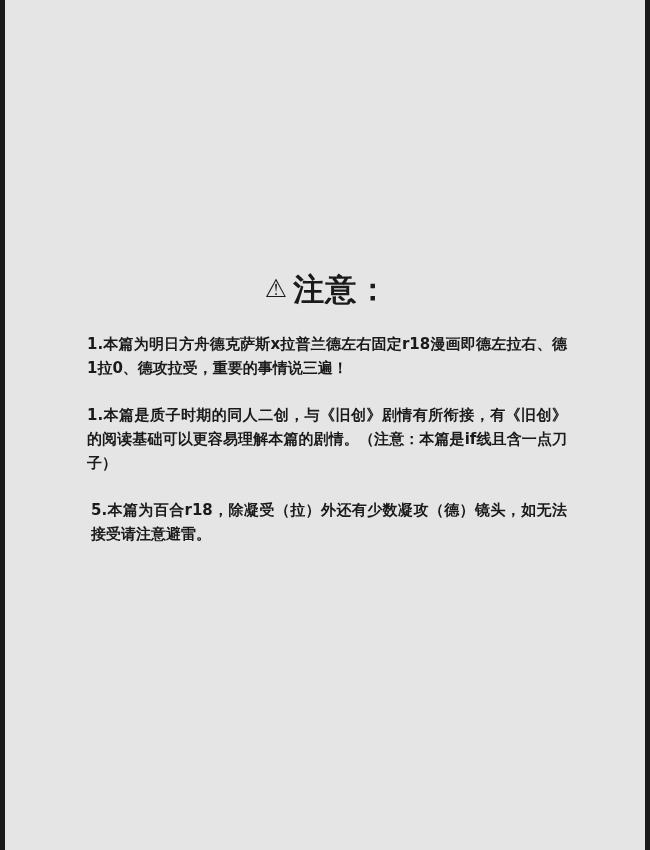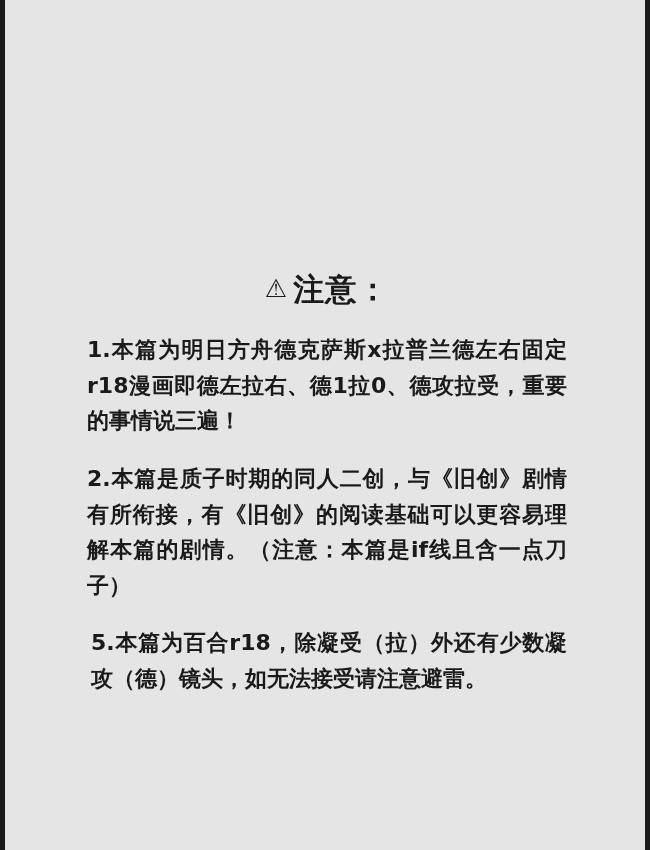--- a/index.html
+++ b/index.html
@@ -40,21 +40,21 @@
     margin: 0 0 26px 0;
     white-space: nowrap;
   }
   .warn-glyph {
     font-size: 25px;
     font-weight: 400;
     vertical-align: 3px;
     margin-right: 5px;
   }
   .notice-item {
-    font-size: 22px;
+    font-size: 15px;
     line-height: 1.62;
     color: #1a1a1a;
     font-weight: 600;
     margin: 0 0 22px 0;
     text-align: justify;
     text-justify: inter-ideograph;
   }
   .notice-item:last-child {
     margin-bottom: 0;
   }
@@ -67,18 +67,18 @@
 
 <div class="page">
 
   <div class="notice-block">
 
     <div class="notice-title">
       <span class="warn-glyph">⚠</span><span>注意：</span>
     </div>
 
     <p class="notice-item item-1">1.本篇为明日方舟德克萨斯x拉普兰德左右固定r18漫画即德左拉右、德1拉0、德攻拉受，重要的事情说三遍！</p>
-    <p class="notice-item item-2">2.本篇是质子时期的同人二创，与《旧创》剧情有所衔接，有《旧创》的阅读基础可以更容易理解本篇的剧情。（注意：本篇是if线且含一点刀子）</p>
+    <p class="notice-item item-2">1.本篇是质子时期的同人二创，与《旧创》剧情有所衔接，有《旧创》的阅读基础可以更容易理解本篇的剧情。（注意：本篇是if线且含一点刀子）</p>
     <p class="notice-item item-3">5.本篇为百合r18，除凝受（拉）外还有少数凝攻（德）镜头，如无法接受请注意避雷。</p>
 
   </div>
 
 </div>
 
 </body></html>

